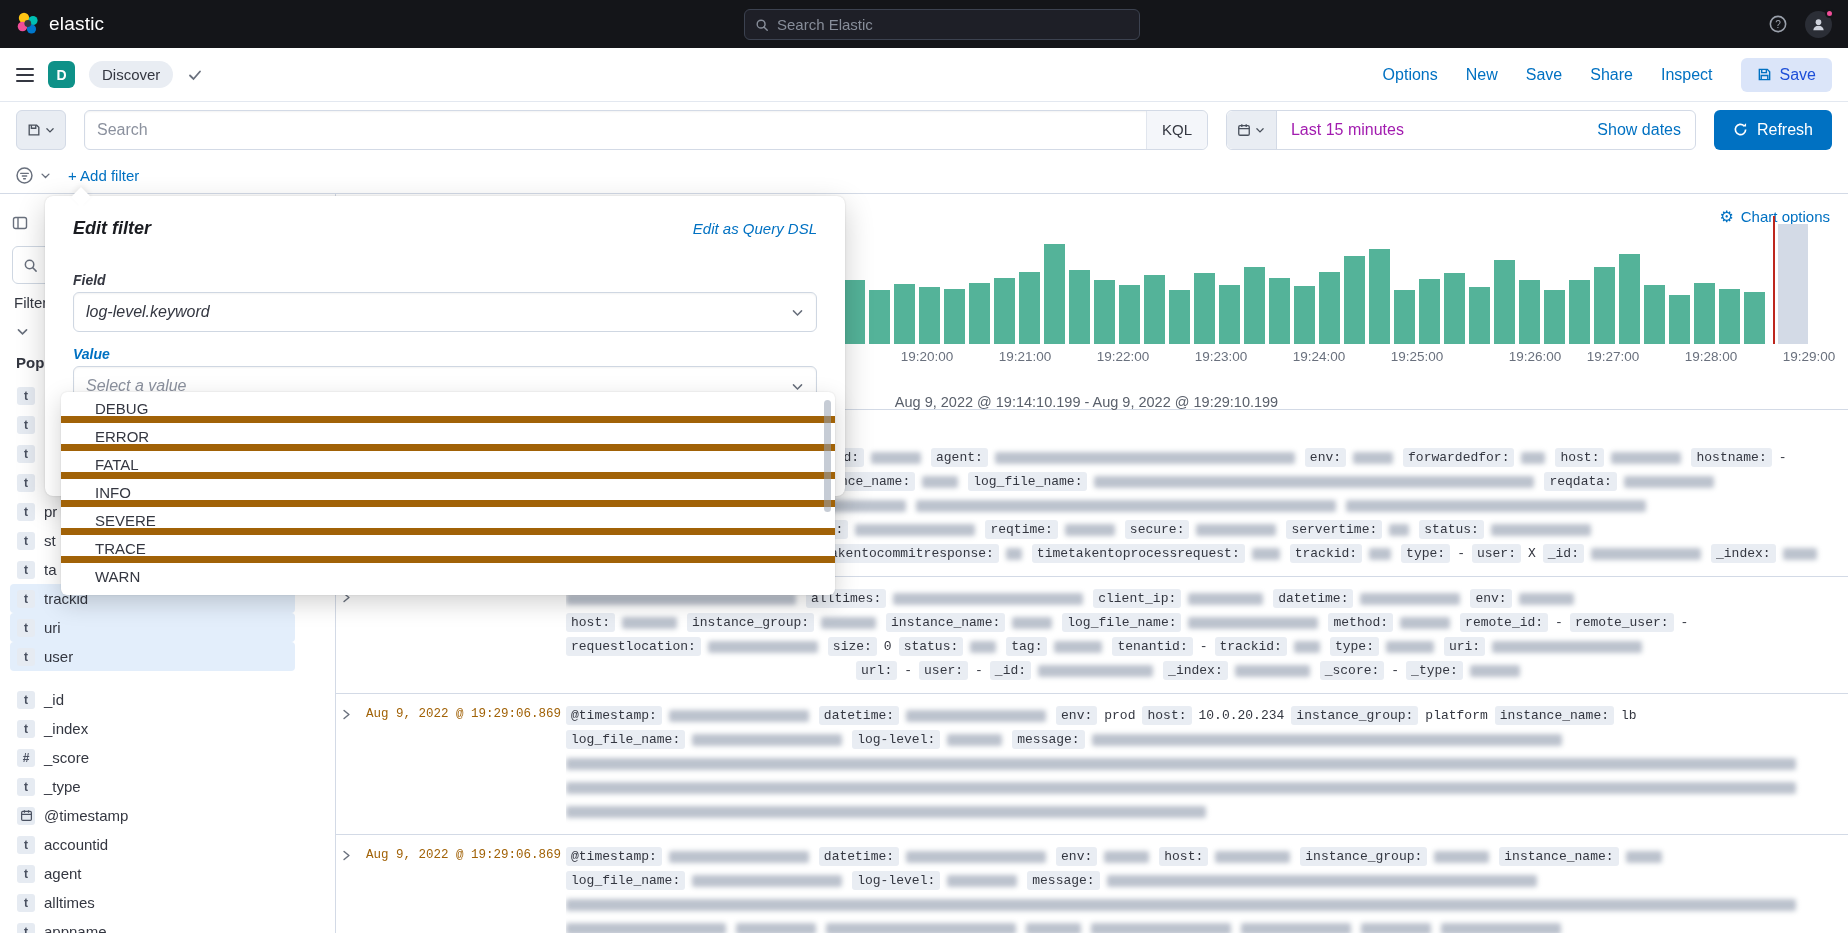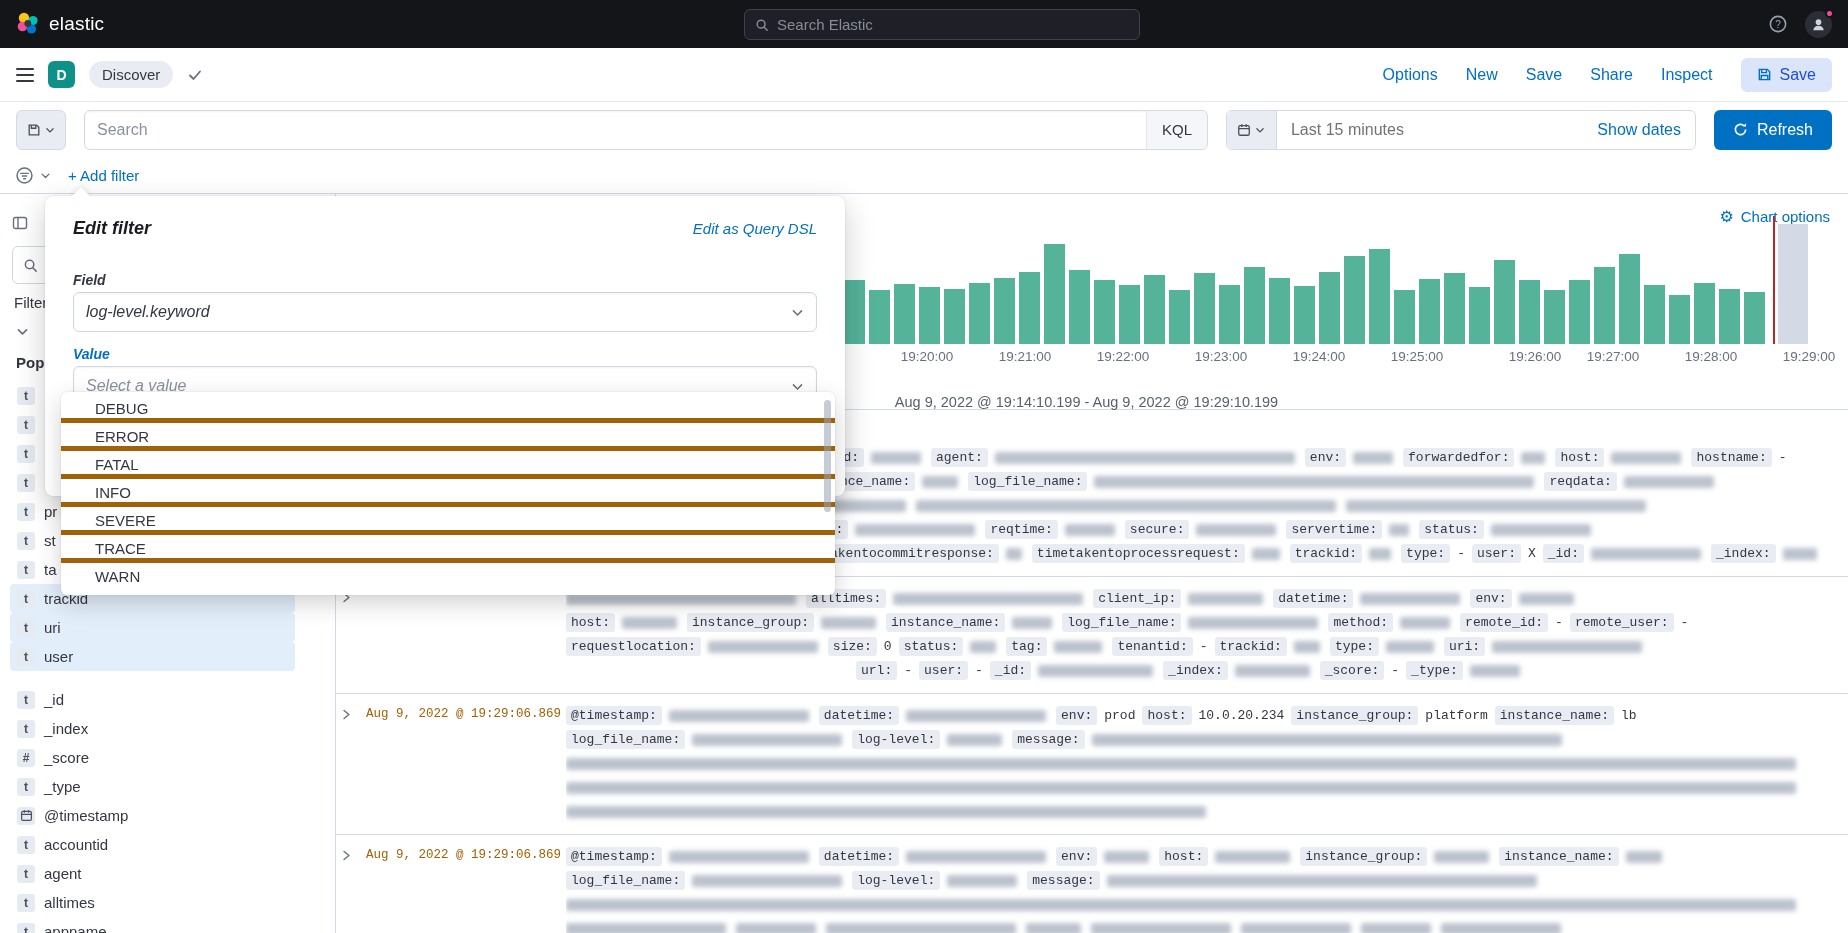--- a/index.html
+++ b/index.html
@@ -27,21 +27,21 @@
 
   
   .querybar { display:flex; align-items:center; padding:8px 16px; gap:18px; height:55px; background:#fff; }
   .sq-btn { width:50px; height:40px; border:1px solid #d3dae6; background:#e9edf3; border-radius:6px; display:flex; align-items:center; justify-content:center; gap:4px; cursor:pointer; }
   .search-box { flex:1; height:40px; border:1px solid #d3dae6; border-radius:6px; display:flex; align-items:center; background:#fff; box-shadow:inset 0 1px 2px rgba(0,0,0,.05); }
   .search-box input { border:none; outline:none; flex:1; font-size:16px; padding:0 12px; color:#343741; background:transparent; font-family:inherit; }
   .search-box input::placeholder { color:#8b919e; }
   .kql { padding:0 15px; height:100%; display:flex; align-items:center; font-size:15px; color:#343741; border-left:1px solid #e1e6ee; background:#f4f6fa; border-radius:0 6px 6px 0; }
   .datepicker { height:40px; border:1px solid #d3dae6; border-radius:6px; display:flex; align-items:center; background:#fff; width:470px; flex:none; }
   .cal-btn { width:50px; height:100%; background:#e9edf3; border-right:1px solid #d3dae6; display:flex; align-items:center; justify-content:center; gap:4px; border-radius:6px 0 0 6px; cursor:pointer; }
-  .dp-text { padding:0 14px; font-size:16px; color:#737373; flex:1; }
+  .dp-text { padding:0 14px; font-size:16px; color:#a21caf; flex:1; }
   .show-dates { color:#0071c2; font-size:16px; padding-right:14px; white-space:nowrap; cursor:pointer; }
   .refresh-btn { height:40px; background:#0071c2; color:#fff; border:none; border-radius:6px; display:flex; align-items:center; gap:9px; padding:0 19px; font-size:16px; cursor:pointer; font-family:inherit; }
 
   
   .filterbar { display:flex; align-items:center; gap:7px; padding:0 16px; height:37px; border-bottom:1px solid #d3dae6; background:#fff; }
   .add-filter { color:#0071c2; font-size:15px; margin-left:10px; cursor:pointer; }
 
   
   .content { display:flex; height:739px; }
   .sidebar { width:336px; flex:none; border-right:1px solid #d3dae6; padding-top:8px; position:relative; background:#fff; }
@@ -91,21 +91,21 @@
   .dsl-link { color:#0071c2; font-size:15px; cursor:pointer; }
   .frow { display:flex; gap:22px; margin-top:32px; }
   .fcol { flex:1; } .ocol { width:150px; flex:none; }
   .flabel { font-size:14px; font-weight:700; margin-bottom:4px; color:#343741; }
   .flabel.blue { color:#0071c2; }
   .select { height:40px; border:1px solid #cfd7e2; border-radius:6px; display:flex; align-items:center; justify-content:space-between; padding:0 12px; font-size:16px; background:#fff; box-shadow:inset 0 1px 2px rgba(0,0,0,.05); cursor:pointer; }
   .vrow { margin-top:14px; }
   .value-box { color:#8b919e; box-shadow:inset 0 -2px 0 #0071c2, inset 0 1px 2px rgba(0,0,0,.05); }
 
   .listbox { position:absolute; left:61px; top:392px; width:774px; height:203px; background:#fff; border-radius:6px; box-shadow:0 8px 24px rgba(0,0,0,.18), 0 0 2px rgba(0,0,0,.12); z-index:60; padding-top:3px; }
-  .opt { height:28px; line-height:28px; padding-left:34px; font-size:15px; color:#343741; border-bottom:5px solid #a16207; cursor:pointer; }
+  .opt { height:28px; line-height:28px; padding-left:34px; font-size:15px; color:#343741; border-bottom:7px solid #a16207; cursor:pointer; }
   .opt:last-child { border-bottom:none; }
   .lb-scroll { position:absolute; right:4px; top:8px; width:7px; height:112px; background:#98a2b3; opacity:.55; border-radius:4px; }
 </style>
 </head>
 <body>
 
 <header class="topbar">
   <div class="logo">
     <span>
       <svg width="24" height="24" viewBox="0 0 24 24">

